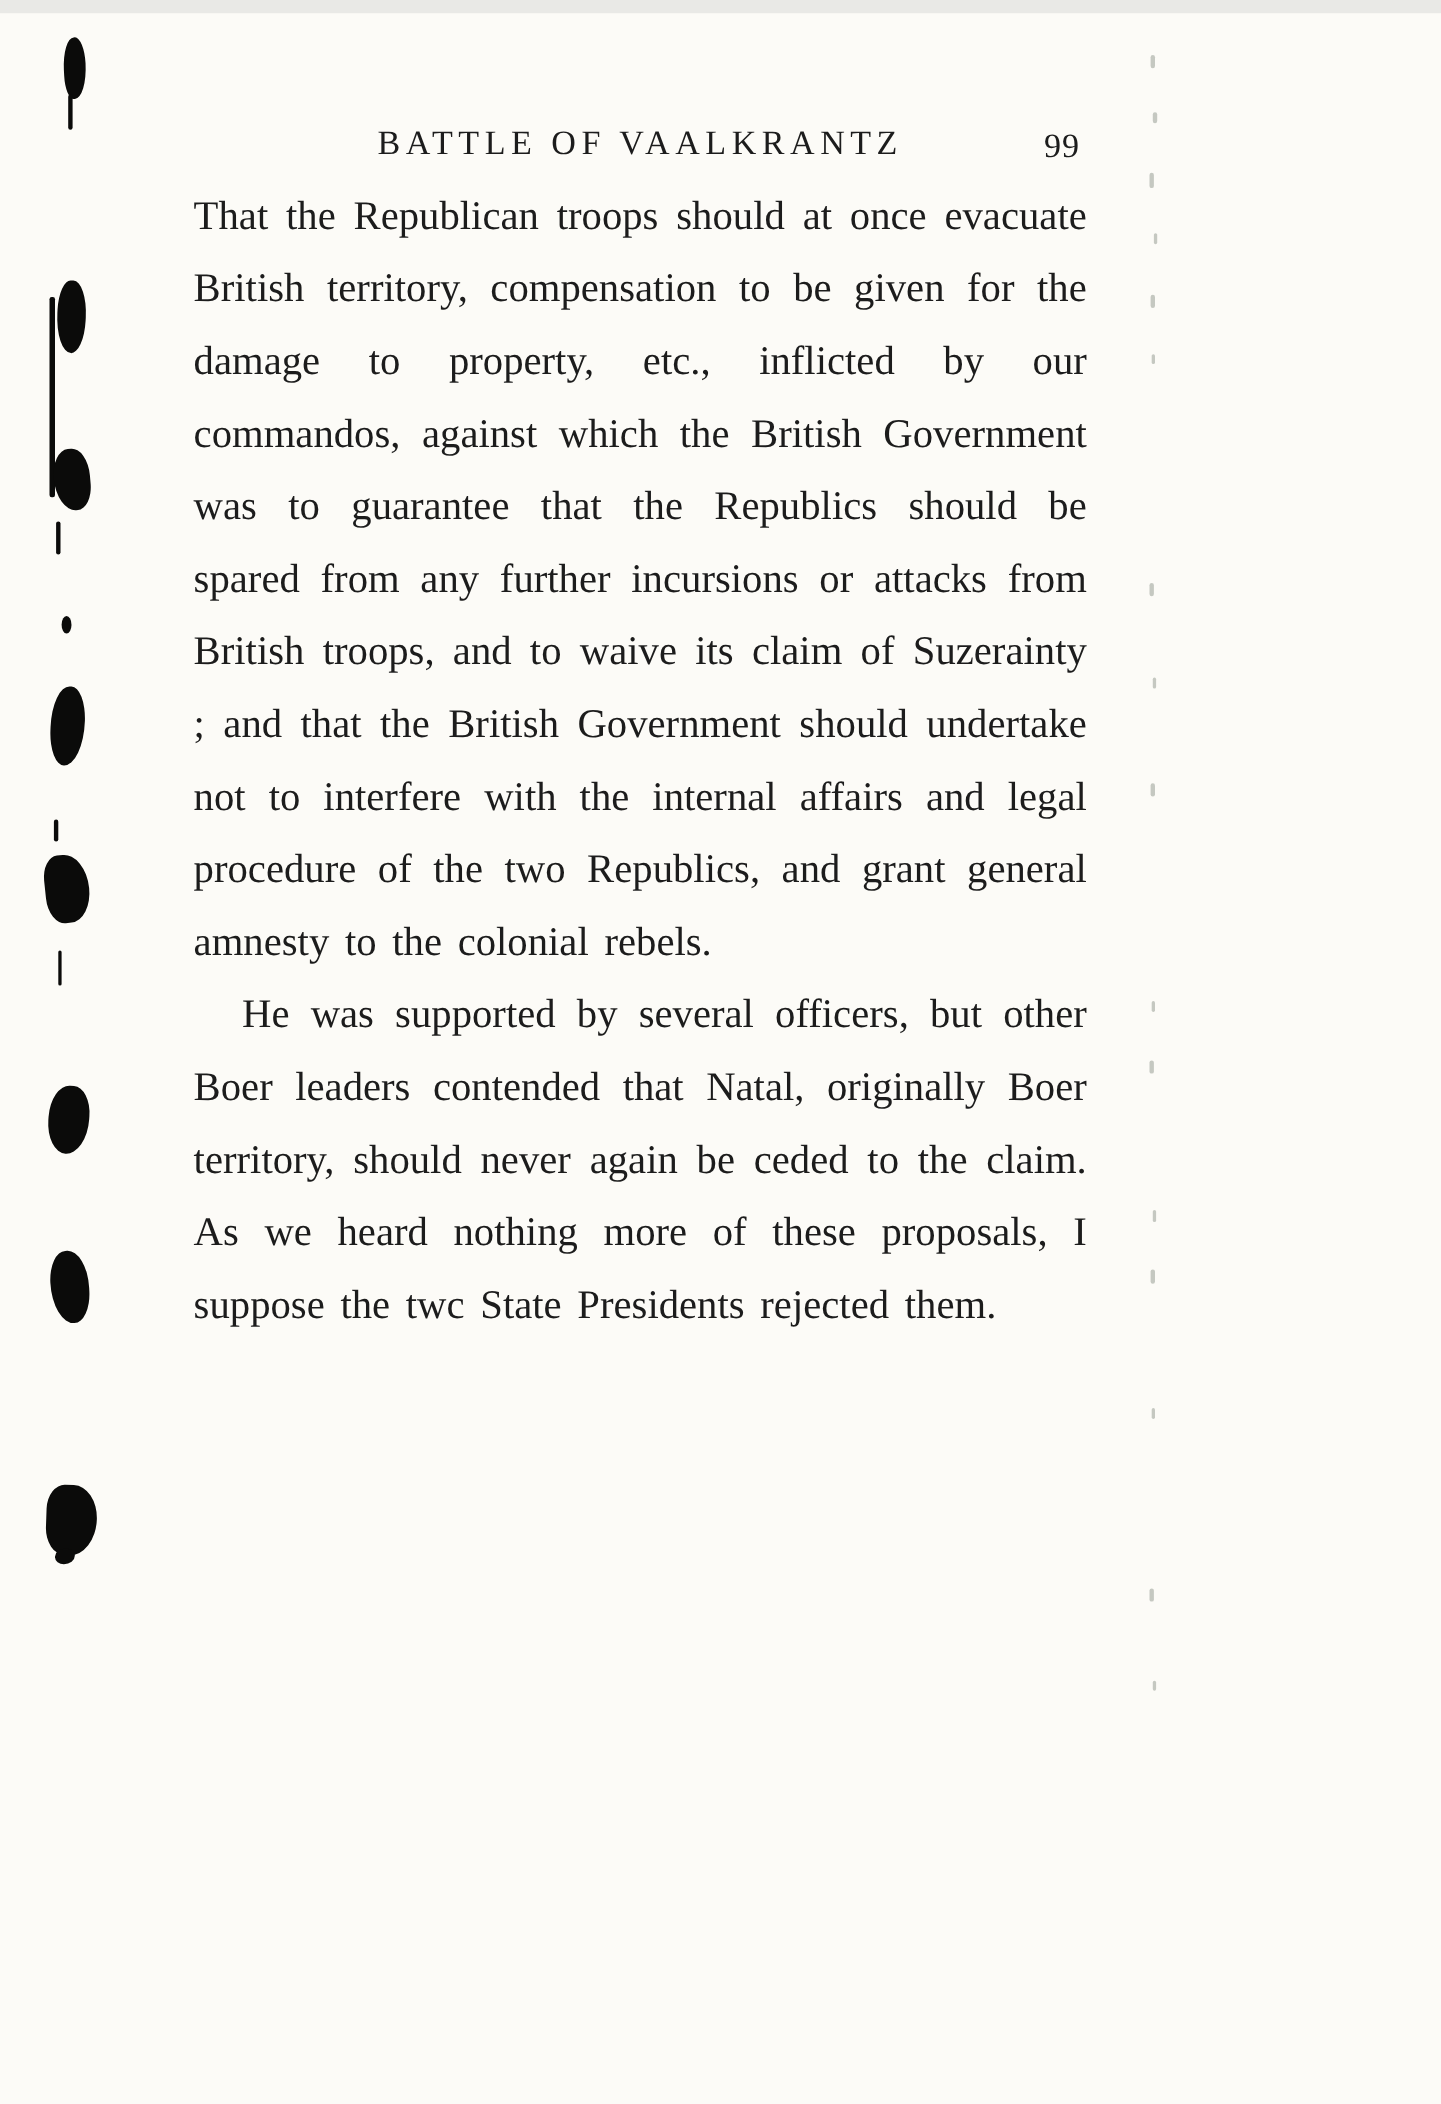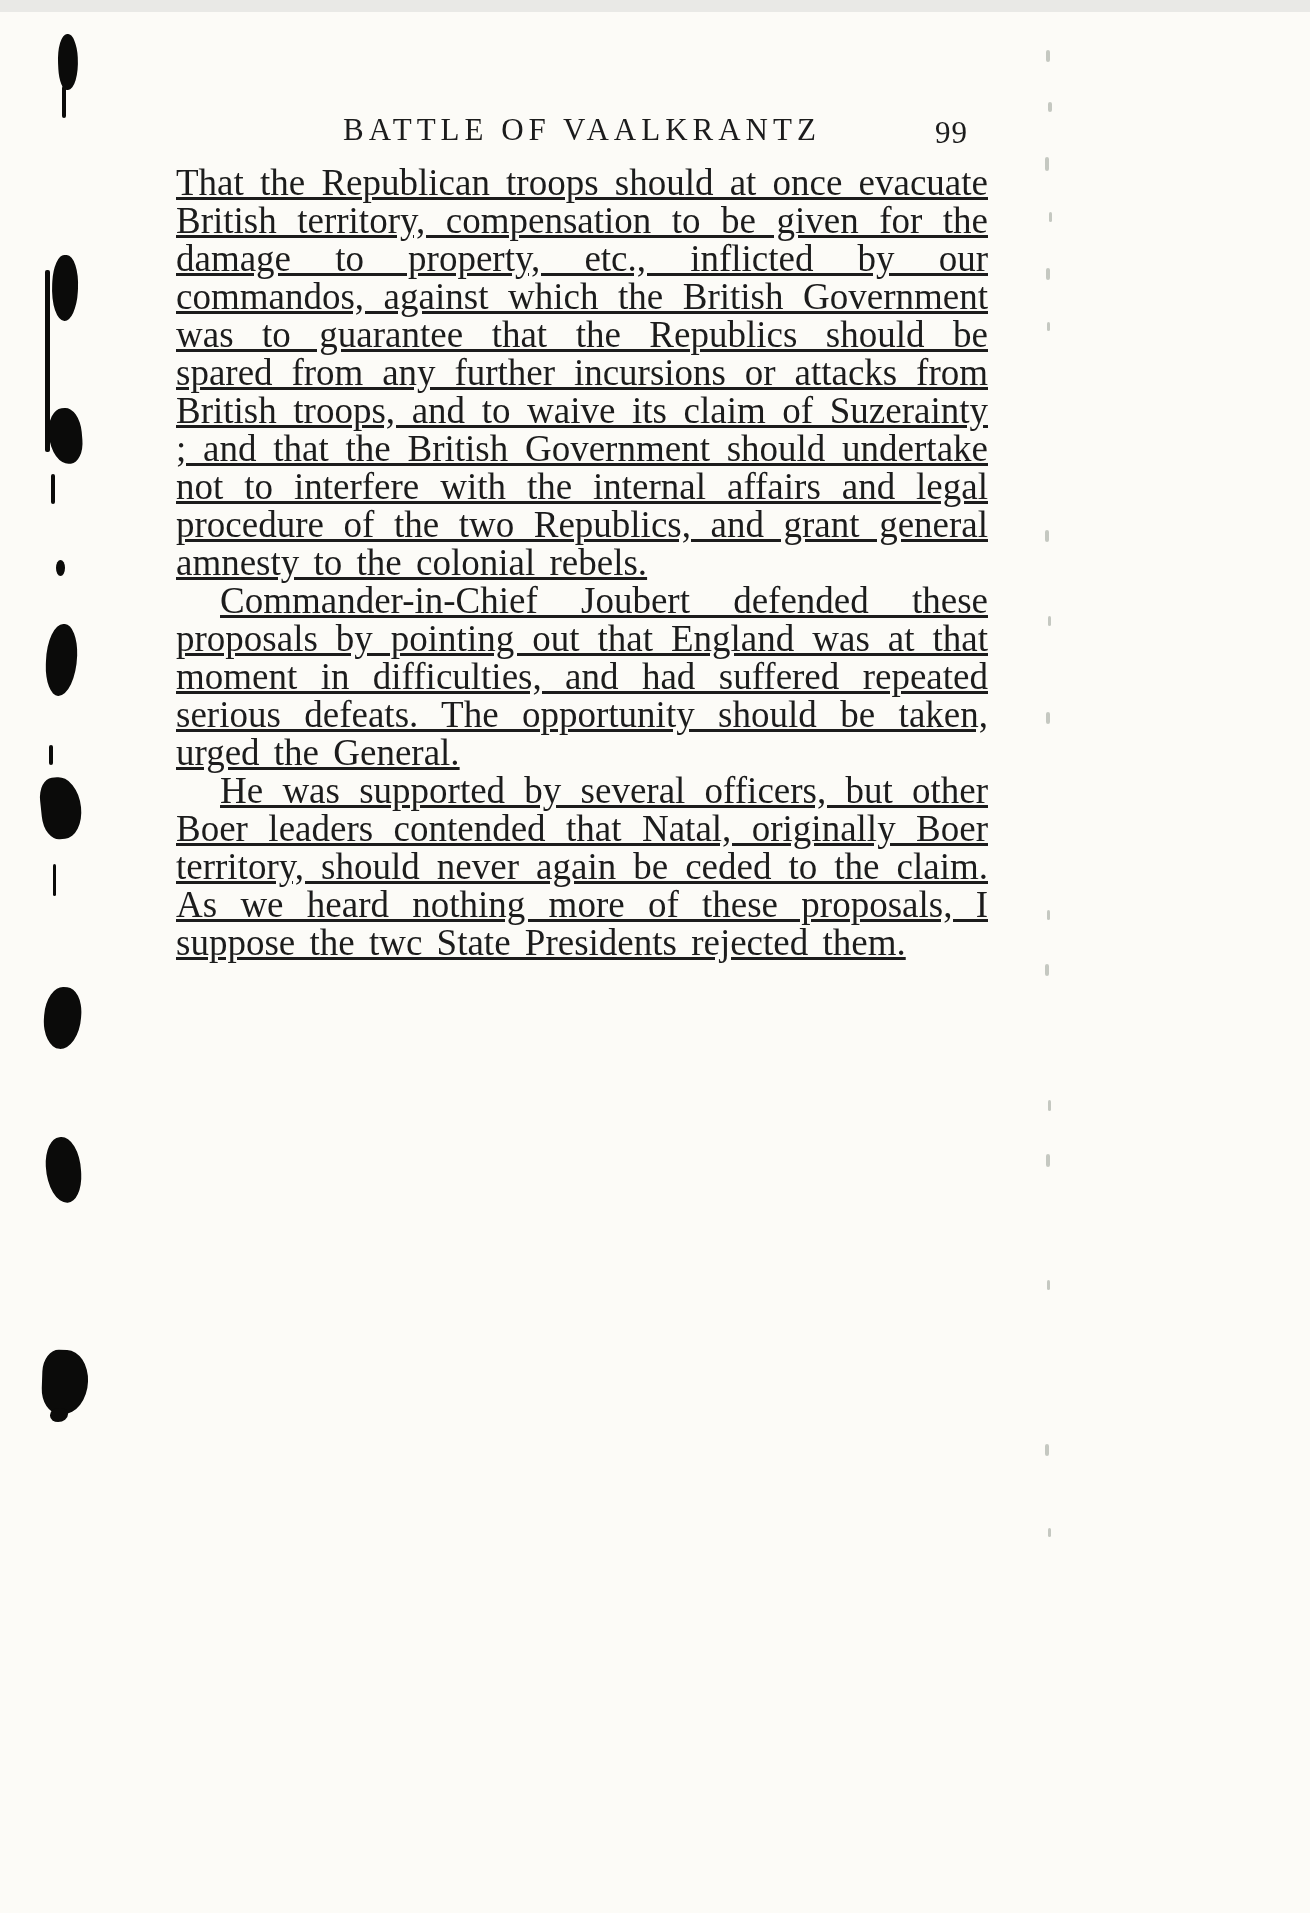--- a/index.html
+++ b/index.html
@@ -23,30 +23,29 @@
   .header {
     position: relative;
     text-align: center;
     font-size: 31px;
     letter-spacing: 5px;
     margin-bottom: 16px;
     white-space: nowrap;
   }
   .pagenum {
     position: absolute;
-    right: 20px;
+    right: 6px;
     top: 3px;
     letter-spacing: 1px;
   }
   .body p {
     font-size: 37px;
-    line-height: 38px;
+    line-height: 66px;
     text-align: justify;
     word-spacing: 5px;
-    text-decoration: underline;
   }
   .body p.indent { text-indent: 44px; }
   .blot {
     position: absolute;
     background: #0b0b0a;
   }
   .speck {
     position: absolute;
     background: #b3b7af;
     opacity: 0.75;
@@ -93,18 +92,17 @@
     <div class="speck" style="left:1048px; top:1516px; width:3px; height:9px;"></div>
   </div>
 
   <div class="content">
     <div class="header">
       <span>BATTLE OF VAALKRANTZ</span>
       <span class="pagenum">99</span>
     </div>
     <div class="body">
       <p>That the Republican troops should at once evacuate British territory, compensation to be given for the damage to property, etc., inflicted by our commandos, against which the British Government was to guarantee that the Republics should be spared from any further incursions or attacks from British troops, and to waive its claim of Suzerainty ; and that the British Government should undertake not to interfere with the internal affairs and legal procedure of the two Republics, and grant general amnesty to the colonial rebels.</p>
-      <p class="indent">Commander-in-Chief Joubert defended these proposals by pointing out that England was at that moment in difficulties, and had suffered repeated serious defeats. The opportunity should be taken, urged the General.</p>
       <p class="indent">He was supported by several officers, but other Boer leaders contended that Natal, originally Boer territory, should never again be ceded to the claim. As we heard nothing more of these proposals, I suppose the twc State Presidents rejected them.</p>
     </div>
   </div>
 
 </div>
 
 </body></html>

